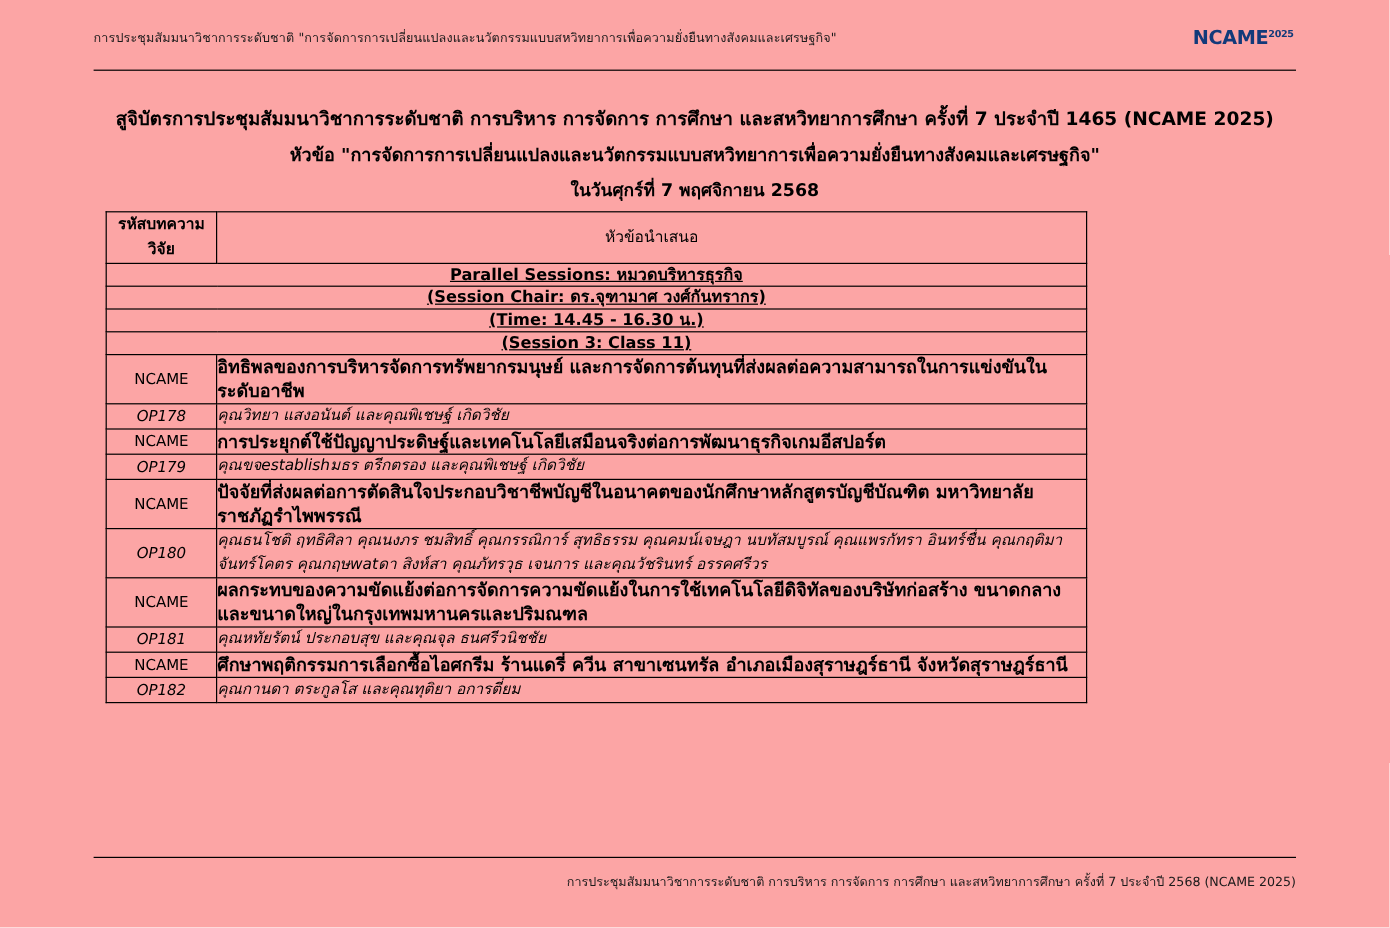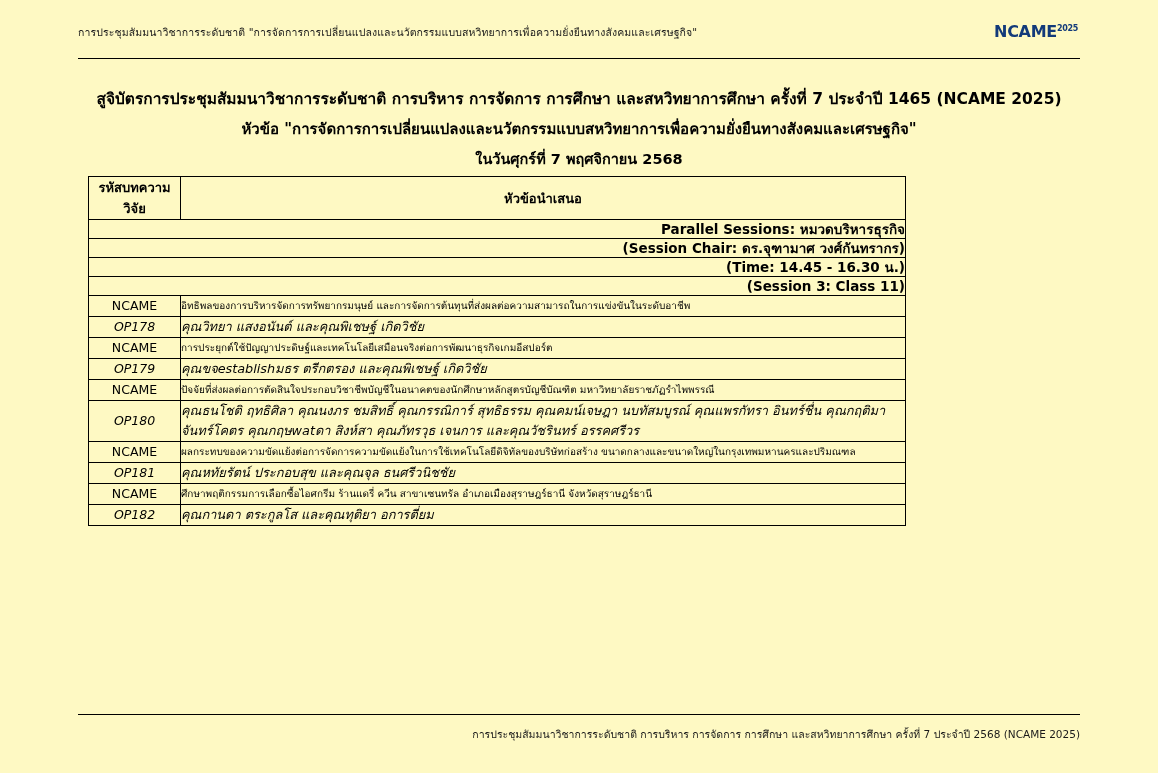--- a/index.html
+++ b/index.html
@@ -9,21 +9,21 @@
     width: 1158px;
     height: 773px;
     background: #ffffff;
     font-family: "DejaVu Sans", "Liberation Sans", sans-serif;
     color: #000000;
   }
   .page {
     position: relative;
     width: 1158px;
     height: 773px;
-    background: #fef9c3;
+    background: #fca5a5;
     padding: 0;
   }
 
   
   .doc-header {
     position: absolute;
     top: 22px;
     left: 78px;
     right: 78px;
     height: 34px;
@@ -102,45 +102,46 @@
   .col-code { width: 92px; }
 
   th.head-cell {
     font-size: 13px;
     font-weight: bold;
     text-align: center;
     padding: 8px 4px;
     line-height: 21px;
   }
   th.head-cell.topic {
-    font-weight: bold;
+    font-weight: normal;
   }
 
   td.session-cell {
-    text-align: right;
+    text-align: center;
     font-size: 13.5px;
     font-weight: bold;
     padding: 6px 10px 6px 12px;
     line-height: 18px;
+    text-decoration: underline;
   }
 
   td.code-cell {
     text-align: center;
     font-size: 12.5px;
     line-height: 18px;
     padding: 6px 2px;
   }
   td.code-cell.italic {
     font-style: italic;
   }
 
   td.topic-cell {
     text-align: left;
-    font-size: 10px;
-    font-weight: normal;
+    font-size: 15px;
+    font-weight: bold;
     padding: 6px 10px 6px 12px;
     line-height: 20px;
   }
   td.authors-cell {
     text-align: left;
     font-size: 12.8px;
     font-style: italic;
     padding: 6px 10px 6px 12px;
     line-height: 20px;
   }

